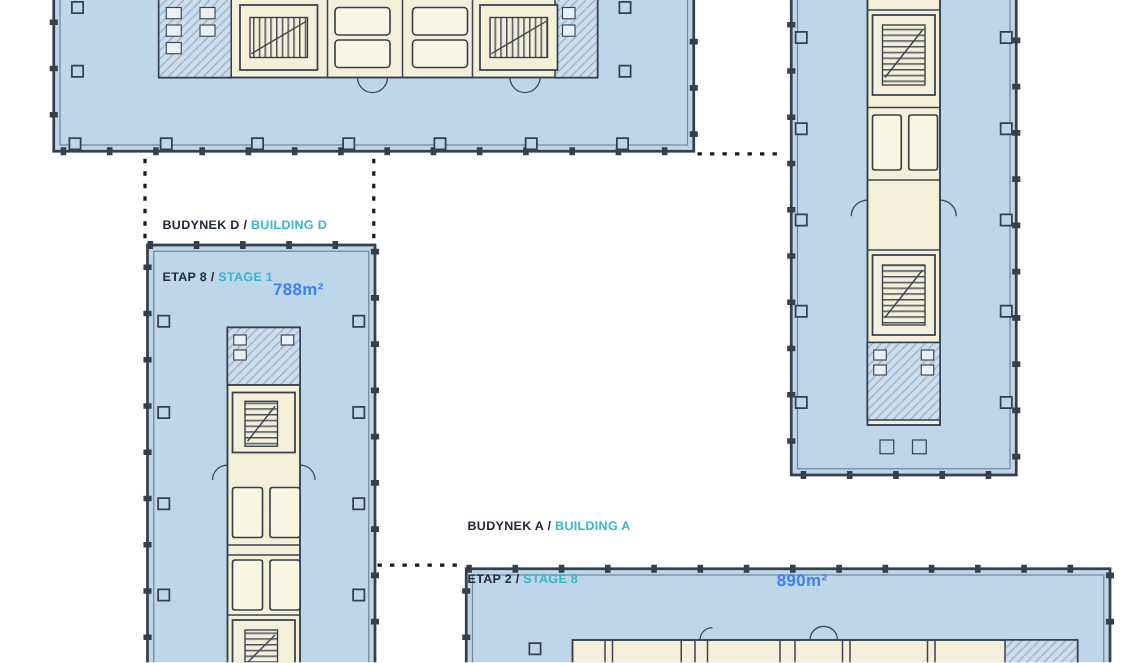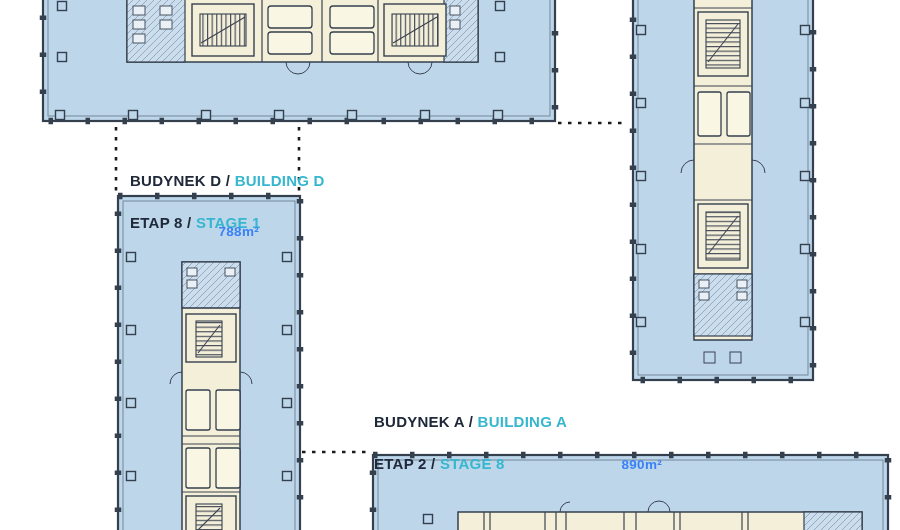--- a/index.html
+++ b/index.html
@@ -2,21 +2,21 @@
 <html><head>
 <meta charset="utf-8">
 <style>
   html,body{margin:0;padding:0;background:#ffffff;}
   #stage{
     position:relative;width:900px;height:530px;overflow:hidden;
     background:#ffffff;font-family:"Liberation Sans",sans-serif;
   }
   #plan-svg{position:absolute;left:0;top:0;display:block;}
   .bldg-label{
-    position:absolute;font-weight:bold;font-size:15px;line-height:14px;
+    position:absolute;font-weight:bold;font-size:10px;line-height:14px;
     letter-spacing:.25px;color:#20293a;white-space:pre;
   }
   .bldg-label .cyan{color:#36b7cf;}
   .area-label{
     position:absolute;width:100px;text-align:right;font-weight:bold;
     font-size:13.5px;color:#3b82f6;letter-spacing:.3px;
   }
   #label-building-d{left:130px;top:146px;}
   #area-building-d{left:159px;top:224px;}
   #label-building-a{left:374px;top:387px;}

